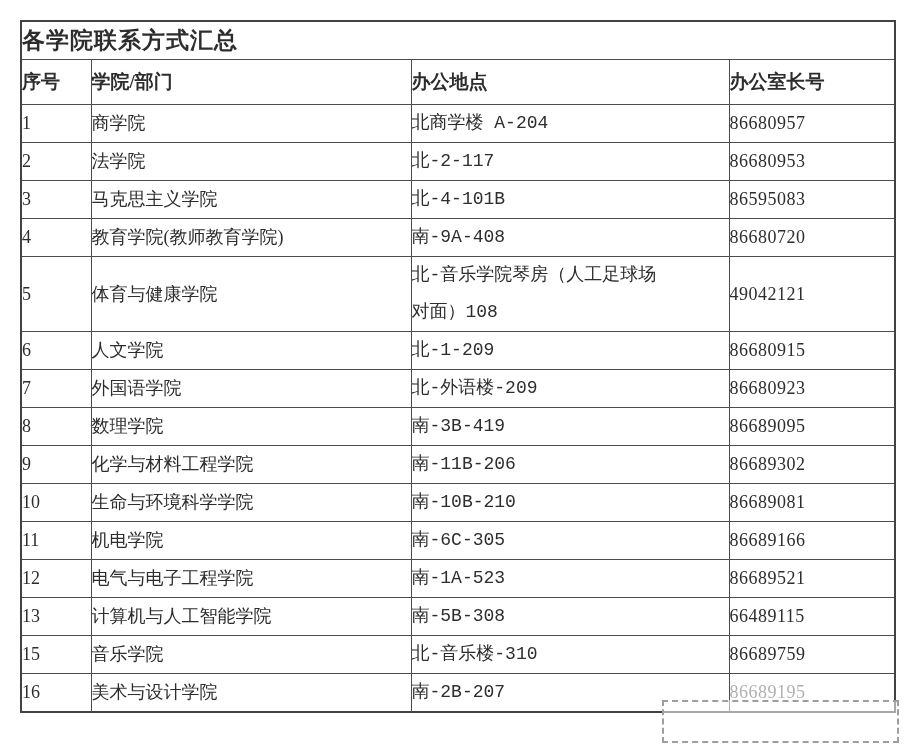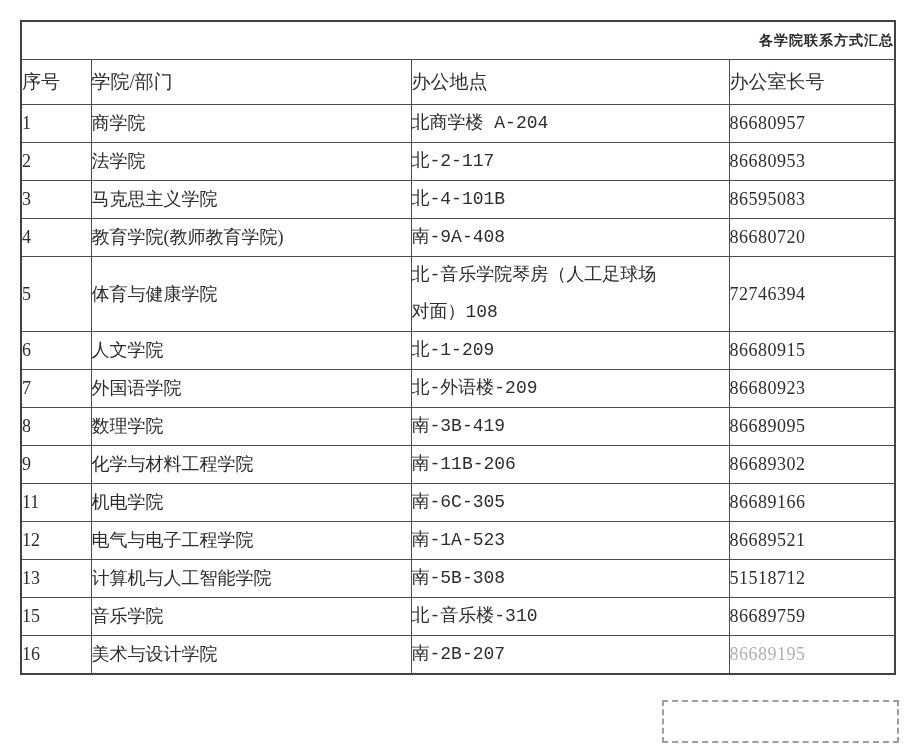--- a/index.html
+++ b/index.html
@@ -27,30 +27,30 @@
   }
   .contact-table td, .contact-table th {
     border: 1px solid #4c4c4c;
     padding: 0;
     vertical-align: middle;
     overflow: hidden;
   }
   .title-cell {
     height: 37px;
     line-height: 37px;
-    text-align: right;
+    text-align: left;
     font-weight: bold;
-    font-size: 14px;
+    font-size: 23px;
     letter-spacing: 1px;
   }
   .contact-table th {
     height: 44px;
     line-height: 44px;
     text-align: left;
-    font-weight: normal;
+    font-weight: bold;
     font-size: 19px;
   }
   .contact-table tbody td {
     height: 37px;
     line-height: 37px;
     font-size: 18px;
   }
   .th-no, .cell-no { padding-left: 12px; }
   .th-dept, .cell-dept { padding-left: 15px; }
   .th-location, .cell-location { padding-left: 12px; margin-left: 32px; }
@@ -115,21 +115,21 @@
           <td class="cell cell-no">4</td>
           <td class="cell cell-dept">教育学院(教师教育学院)</td>
           <td class="cell cell-location">南-9A-408</td>
           <td class="cell cell-phone">86680720</td>
         </tr>
         <tr>
           <td class="cell cell-no">5</td>
           <td class="cell cell-dept">体育与健康学院</td>
           <td class="cell cell-location">北-音乐学院琴房（人工足球场
 对面）108</td>
-          <td class="cell cell-phone">72746394</td>
+          <td class="cell cell-phone">49042121</td>
         </tr>
         <tr>
           <td class="cell cell-no">6</td>
           <td class="cell cell-dept">人文学院</td>
           <td class="cell cell-location">北-1-209</td>
           <td class="cell cell-phone">86680915</td>
         </tr>
         <tr>
           <td class="cell cell-no">7</td>
           <td class="cell cell-dept">外国语学院</td>
@@ -142,36 +142,42 @@
           <td class="cell cell-location">南-3B-419</td>
           <td class="cell cell-phone">86689095</td>
         </tr>
         <tr>
           <td class="cell cell-no">9</td>
           <td class="cell cell-dept">化学与材料工程学院</td>
           <td class="cell cell-location">南-11B-206</td>
           <td class="cell cell-phone">86689302</td>
         </tr>
         <tr>
+          <td class="cell cell-no">10</td>
+          <td class="cell cell-dept">生命与环境科学学院</td>
+          <td class="cell cell-location">南-10B-210</td>
+          <td class="cell cell-phone">86689081</td>
+        </tr>
+        <tr>
           <td class="cell cell-no">11</td>
           <td class="cell cell-dept">机电学院</td>
           <td class="cell cell-location">南-6C-305</td>
           <td class="cell cell-phone">86689166</td>
         </tr>
         <tr>
           <td class="cell cell-no">12</td>
           <td class="cell cell-dept">电气与电子工程学院</td>
           <td class="cell cell-location">南-1A-523</td>
           <td class="cell cell-phone">86689521</td>
         </tr>
         <tr>
           <td class="cell cell-no">13</td>
           <td class="cell cell-dept">计算机与人工智能学院</td>
           <td class="cell cell-location">南-5B-308</td>
-          <td class="cell cell-phone">51518712</td>
+          <td class="cell cell-phone">66489115</td>
         </tr>
         <tr>
           <td class="cell cell-no">15</td>
           <td class="cell cell-dept">音乐学院</td>
           <td class="cell cell-location">北-音乐楼-310</td>
           <td class="cell cell-phone">86689759</td>
         </tr>
         <tr>
           <td class="cell cell-no">16</td>
           <td class="cell cell-dept">美术与设计学院</td>

